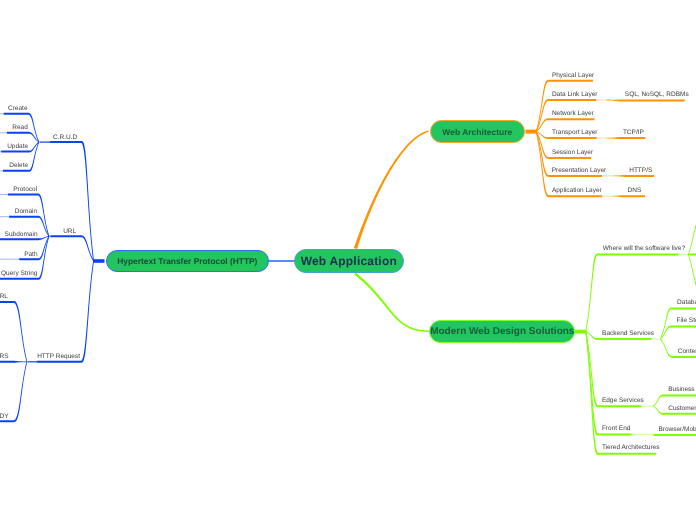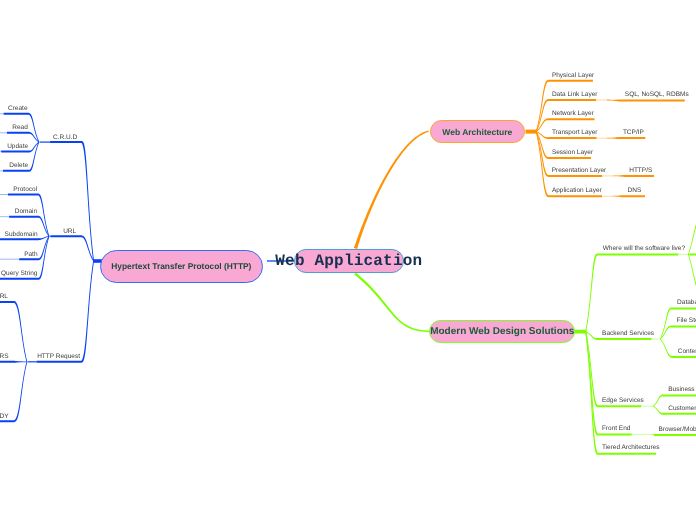--- a/index.html
+++ b/index.html
@@ -1,21 +1,21 @@
 <!DOCTYPE html>
 <html><head>
 <meta charset="utf-8">
 <style>
   html,body{margin:0;padding:0;background:#ffffff;}
   body{width:696px;height:520px;overflow:hidden;
        font-family:"Liberation Sans",sans-serif;
        -webkit-font-smoothing:antialiased;text-rendering:geometricPrecision;}
   #stage{position:relative;width:696px;height:520px;background:#fff;overflow:hidden;}
   svg#links{position:absolute;left:0;top:0;width:696px;height:520px;}
-  .node{position:absolute;box-sizing:border-box;border-radius:999px;background:#f9a8d4;
+  .node{position:absolute;box-sizing:border-box;border-radius:999px;background:#22c55e;
         display:flex;align-items:center;justify-content:center;}
   .node .txt{white-space:nowrap;font-weight:bold;transform:translateZ(0);}
   .leaf{position:absolute;white-space:nowrap;color:#3c3c3c;font-size:6.5px;line-height:8px;
         transform:translateZ(0);}
   .leaf.ra{transform:translateZ(0) translateX(-100%);}
 </style>
 </head>
 <body>
 
 <div id="stage">
@@ -82,24 +82,24 @@
       <rect x="641.20" y="405.70" width="12.10" height="1" fill="#7dff00" opacity="0.38"></rect>
       <path d="M653.04,405.90L653.37,405.61L653.68,405.31L653.98,405.01L654.27,404.71L654.55,404.40L654.81,404.10L655.06,403.79L655.31,403.47L655.54,403.16L655.76,402.85L655.97,402.53L656.18,402.22L656.38,401.90L656.57,401.59L656.75,401.27L656.93,400.96L657.10,400.65L657.27,400.35L657.43,400.04L657.59,399.74L657.74,399.45L657.90,399.15L658.05,398.87L658.19,398.58L658.34,398.31L658.49,398.03L658.64,397.77L658.79,397.51L658.94,397.25L659.10,397.00L659.26,396.76L659.42,396.53L659.60,396.30L659.78,396.08L659.96,395.87L660.16,395.67L660.37,395.48L660.60,395.30L660.83,395.13L661.08,394.98L661.35,394.84L661.63,394.71L661.93,394.61L662.24,394.52L662.56,394.45L662.90,394.40L700.00,394.40L700.00,396.40L662.90,396.40L662.69,396.37L662.48,396.35L662.29,396.35L662.10,396.36L661.91,396.39L661.73,396.43L661.55,396.48L661.38,396.55L661.20,396.64L661.03,396.74L660.86,396.86L660.69,396.99L660.52,397.14L660.35,397.30L660.18,397.48L660.01,397.67L659.85,397.88L659.69,398.09L659.52,398.32L659.36,398.56L659.20,398.81L659.04,399.07L658.87,399.33L658.71,399.61L658.54,399.89L658.37,400.18L658.20,400.47L658.03,400.77L657.85,401.08L657.66,401.39L657.48,401.70L657.28,402.02L657.08,402.34L656.87,402.66L656.65,402.99L656.43,403.31L656.19,403.64L655.95,403.96L655.69,404.29L655.43,404.61L655.15,404.93L654.86,405.26L654.55,405.57L654.24,405.89L653.91,406.20L653.56,406.50Z" fill="#7dff00" fill-rule="nonzero"></path>
       <path d="M653.51,405.86L653.85,406.07L654.18,406.29L654.50,406.51L654.81,406.74L655.10,406.96L655.38,407.19L655.64,407.42L655.90,407.65L656.15,407.88L656.38,408.11L656.61,408.34L656.83,408.57L657.04,408.80L657.24,409.02L657.44,409.24L657.63,409.46L657.81,409.68L657.99,409.90L658.16,410.11L658.33,410.31L658.50,410.51L658.67,410.71L658.83,410.90L658.99,411.08L659.15,411.26L659.31,411.43L659.47,411.59L659.63,411.75L659.79,411.89L659.95,412.03L660.11,412.16L660.27,412.27L660.44,412.38L660.60,412.47L660.77,412.56L660.94,412.64L661.11,412.70L661.28,412.75L661.46,412.80L661.65,412.83L661.84,412.85L662.03,412.86L662.24,412.86L662.45,412.85L662.67,412.83L662.90,412.80L700.00,412.80L700.00,414.80L662.90,414.80L662.58,414.75L662.27,414.70L661.98,414.63L661.70,414.54L661.43,414.45L661.17,414.35L660.93,414.23L660.69,414.11L660.47,413.97L660.26,413.83L660.05,413.68L659.86,413.52L659.68,413.36L659.50,413.20L659.33,413.02L659.16,412.84L659.00,412.66L658.85,412.48L658.69,412.29L658.54,412.09L658.39,411.90L658.24,411.70L658.09,411.49L657.94,411.29L657.78,411.08L657.63,410.87L657.47,410.66L657.31,410.44L657.14,410.22L656.97,410.01L656.79,409.79L656.61,409.57L656.42,409.35L656.22,409.13L656.02,408.90L655.81,408.68L655.58,408.46L655.35,408.24L655.11,408.02L654.86,407.81L654.60,407.59L654.32,407.38L654.03,407.16L653.73,406.95L653.42,406.75L653.09,406.54Z" fill="#7dff00" fill-rule="nonzero"></path>
       <path d="M586.14,331.53L586.56,334.38L586.96,337.26L587.34,340.18L587.71,343.13L588.06,346.11L588.39,349.12L588.71,352.14L589.02,355.17L589.32,358.22L589.61,361.27L589.88,364.32L590.15,367.36L590.40,370.39L590.65,373.41L590.89,376.41L591.12,379.39L591.35,382.33L591.57,385.25L591.79,388.12L592.00,390.96L592.21,393.74L592.42,396.48L592.63,399.15L592.84,401.77L593.04,404.32L593.25,406.80L593.46,409.20L593.67,411.52L593.88,413.76L594.10,415.90L594.32,417.95L594.54,419.91L594.78,421.75L595.01,423.49L595.26,425.11L595.51,426.61L595.78,427.99L596.05,429.23L596.32,430.34L596.61,431.30L596.90,432.10L597.19,432.73L597.47,433.18L597.69,433.41L597.78,433.45L597.70,433.40L631.70,433.40L631.70,435.40L597.70,435.40L596.93,435.18L596.36,434.72L595.95,434.14L595.62,433.46L595.32,432.67L595.05,431.76L594.80,430.71L594.56,429.55L594.33,428.26L594.11,426.84L593.89,425.31L593.68,423.67L593.48,421.91L593.28,420.05L593.09,418.08L592.90,416.02L592.71,413.86L592.52,411.62L592.34,409.29L592.15,406.88L591.97,404.40L591.78,401.85L591.60,399.23L591.41,396.55L591.21,393.82L591.02,391.03L590.82,388.19L590.61,385.32L590.40,382.40L590.18,379.46L589.96,376.48L589.72,373.48L589.48,370.47L589.23,367.44L588.97,364.40L588.70,361.35L588.42,358.30L588.12,355.26L587.81,352.23L587.49,349.21L587.16,346.22L586.81,343.24L586.45,340.29L586.07,337.38L585.67,334.50L585.26,331.67Z" fill="#7dff00" fill-rule="nonzero"></path>
       <rect x="631.70" y="433.90" width="21.60" height="1" fill="#7dff00" opacity="0.38"></rect>
       <path d="M653.30,434.00L653.19,434.01L653.10,434.05L653.03,434.10L652.98,434.15L652.94,434.19L652.92,434.23L652.90,434.26L652.88,434.29L652.87,434.32L652.86,434.35L652.85,434.37L652.84,434.40L652.83,434.42L652.82,434.44L652.82,434.46L652.81,434.48L652.80,434.50L652.79,434.53L652.78,434.55L652.77,434.57L652.76,434.58L652.74,434.60L652.73,434.62L652.72,434.64L652.70,434.66L652.69,434.67L652.67,434.69L652.66,434.70L652.64,434.71L652.62,434.72L652.60,434.73L652.58,434.73L652.56,434.74L652.54,434.73L652.52,434.73L652.50,434.72L652.48,434.70L652.46,434.67L652.45,434.63L652.44,434.58L652.45,434.51L652.48,434.42L652.55,434.31L652.67,434.18L652.86,434.07L653.10,434.00L700.00,434.00L700.00,436.00L653.10,436.00L653.35,435.93L653.55,435.81L653.69,435.68L653.77,435.55L653.81,435.45L653.83,435.36L653.83,435.29L653.83,435.23L653.82,435.18L653.81,435.14L653.80,435.10L653.78,435.06L653.77,435.03L653.76,435.00L653.74,434.97L653.73,434.94L653.72,434.92L653.71,434.89L653.70,434.87L653.69,434.84L653.68,434.82L653.68,434.80L653.67,434.78L653.66,434.76L653.66,434.74L653.65,434.72L653.65,434.70L653.65,434.68L653.64,434.67L653.64,434.65L653.64,434.64L653.64,434.63L653.64,434.61L653.64,434.61L653.63,434.60L653.63,434.60L653.63,434.60L653.63,434.60L653.62,434.61L653.61,434.63L653.60,434.65L653.58,434.68L653.54,434.71L653.48,434.75L653.40,434.79L653.30,434.80Z" fill="#7dff00" fill-rule="nonzero"></path>
       <path d="M586.15,331.54L586.56,334.92L586.96,338.34L587.34,341.81L587.71,345.32L588.06,348.86L588.39,352.42L588.71,356.01L589.02,359.62L589.32,363.23L589.61,366.85L589.88,370.47L590.15,374.09L590.40,377.69L590.65,381.27L590.89,384.84L591.12,388.37L591.35,391.87L591.57,395.33L591.79,398.75L592.00,402.11L592.22,405.42L592.42,408.67L592.63,411.85L592.84,414.96L593.04,417.98L593.25,420.93L593.46,423.78L593.67,426.54L593.88,429.20L594.10,431.75L594.32,434.19L594.54,436.51L594.78,438.71L595.02,440.77L595.26,442.70L595.52,444.49L595.78,446.13L596.05,447.62L596.33,448.94L596.62,450.09L596.91,451.06L597.21,451.84L597.50,452.40L597.74,452.71L597.84,452.77L597.70,452.70L656.00,452.70L656.00,454.70L597.70,454.70L596.87,454.43L596.31,453.90L595.92,453.25L595.60,452.47L595.31,451.55L595.04,450.48L594.79,449.26L594.55,447.88L594.32,446.36L594.10,444.69L593.89,442.87L593.68,440.92L593.48,438.84L593.28,436.63L593.09,434.30L592.90,431.85L592.71,429.29L592.52,426.62L592.34,423.86L592.15,421.00L591.97,418.05L591.78,415.02L591.59,411.91L591.41,408.73L591.21,405.48L591.02,402.17L590.82,398.81L590.61,395.39L590.40,391.93L590.18,388.43L589.95,384.90L589.72,381.34L589.48,377.75L589.23,374.15L588.97,370.54L588.70,366.92L588.42,363.30L588.12,359.69L587.81,356.09L587.49,352.50L587.16,348.94L586.81,345.41L586.45,341.91L586.07,338.44L585.67,335.02L585.25,331.66Z" fill="#7dff00" fill-rule="nonzero"></path>
     </svg>
 
   <div class="node" id="root-node" style="left:294px;top:248.6px;width:109.6px;height:24.6px;border:1.5px solid #4a9fd4;">
-    <span class="txt" style="font-size:16px;color:#16304f;letter-spacing:.2px;font-family:Liberation Mono, monospace;">Web Application</span>
+    <span class="txt" style="font-size:12px;color:#16304f;letter-spacing:.2px;">Web Application</span>
   </div>
 
-  <div class="node" id="b1-node" style="left:100px;top:249.6px;width:162.7px;height:33px;border:1.4px solid #2f6dff;">
+  <div class="node" id="b1-node" style="left:106px;top:249.6px;width:162.7px;height:22px;border:1.4px solid #2f6dff;">
     <span class="txt" style="font-size:8.4px;color:#1a4a3a;letter-spacing:0px;">Hypertext Transfer Protocol (HTTP)</span>
   </div>
 
   <div class="node" id="b2-node" style="left:429.6px;top:120.2px;width:95.4px;height:22.8px;border:1.4px solid #fba52a;">
     <span class="txt" style="font-size:8.5px;color:#1a5c3a;letter-spacing:0px;">Web Architecture</span>
   </div>
 
   <div class="node" id="b3-node" style="left:429.2px;top:319.8px;width:146.2px;height:23.2px;border:1.4px solid #7dff22;">
     <span class="txt" style="font-size:10px;color:#1a5c3a;letter-spacing:0px;">Modern Web Design Solutions</span>
   </div>

